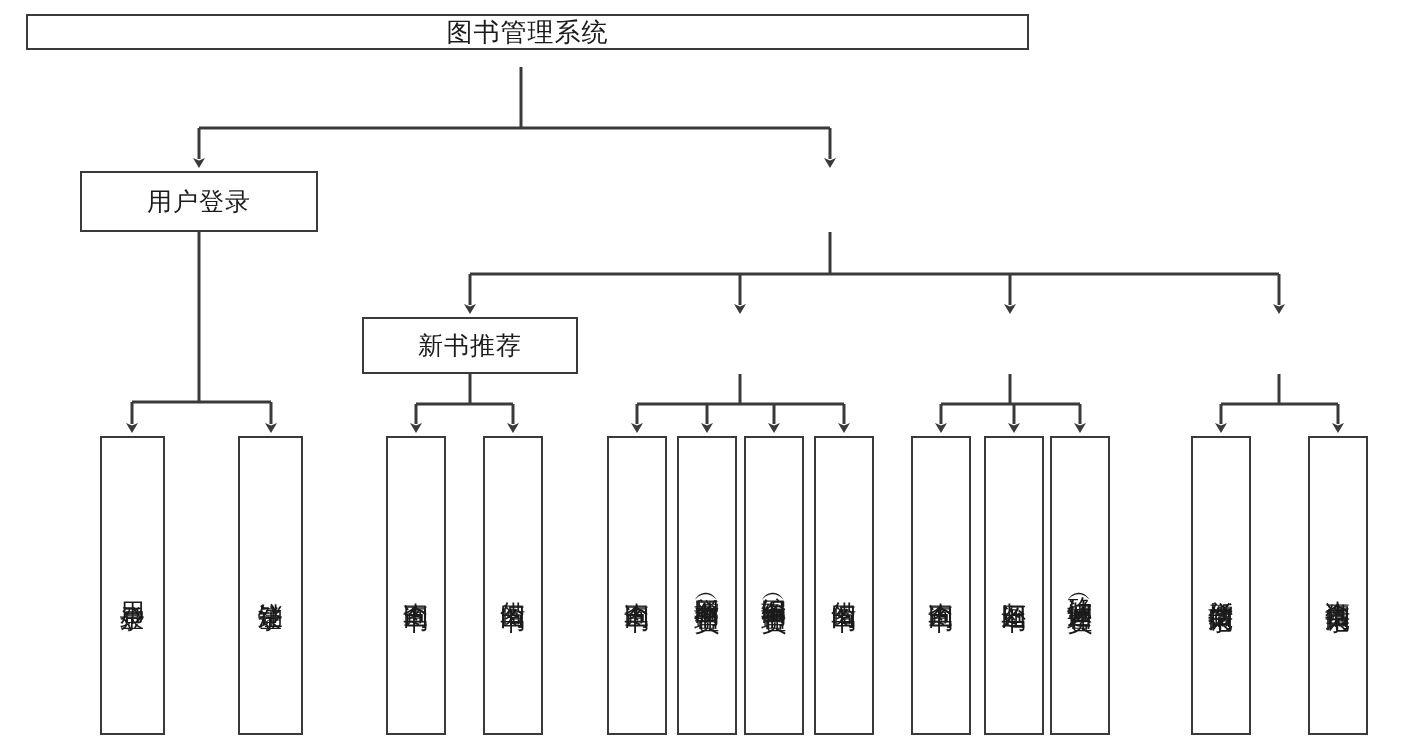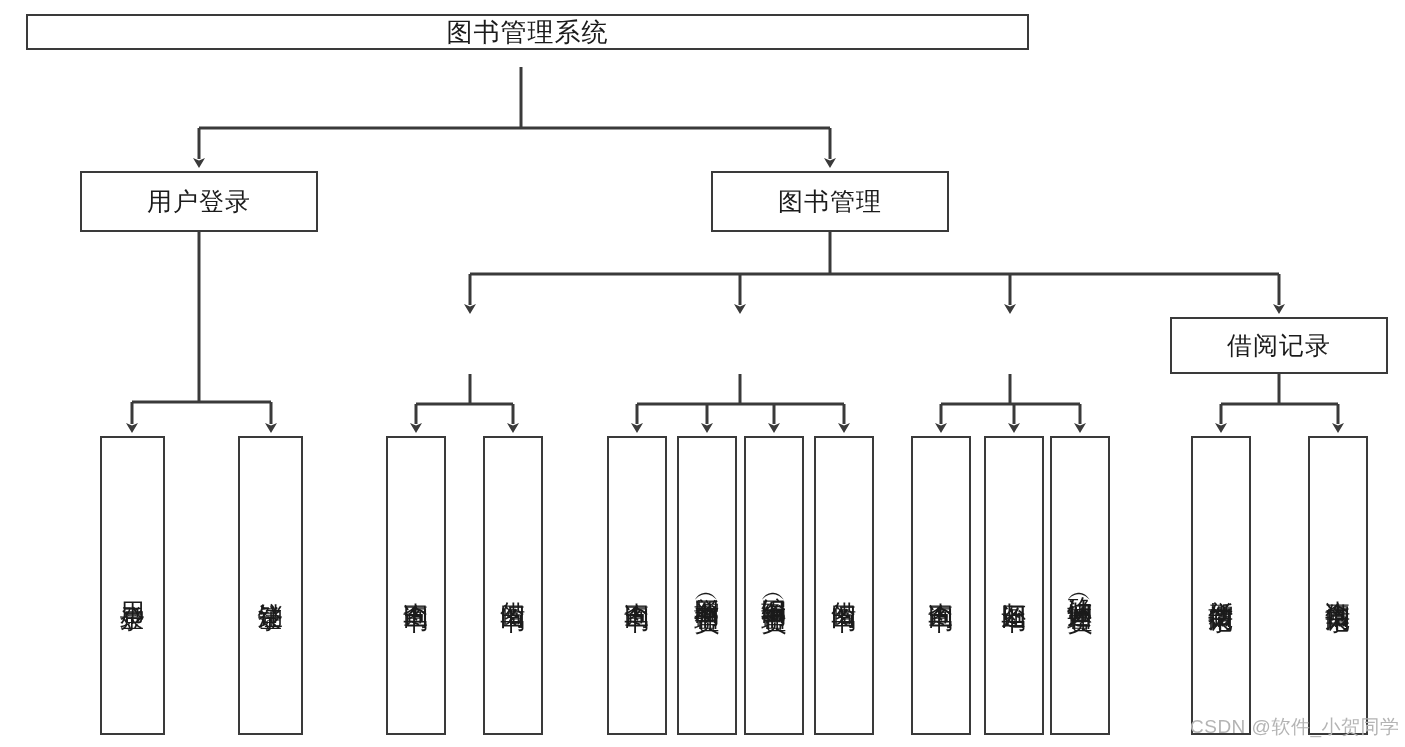--- a/index.html
+++ b/index.html
@@ -116,26 +116,23 @@
     </g>
   </svg>
 
   <div class="node h root" style="left:20px; top:14px; width:1003px; height:36px;margin-left:6px;">
     <span>图书管理系统</span>
   </div>
 
   <div class="node h" style="left:80px; top:171px; width:238px; height:61px;">
     <span>用户登录</span>
   </div>
-  <div class="node h" style="left:711px; top:171px; width:238px; height:61px;">
-    <span>图书管理</span>
-  </div>
 
-  <div class="node h" style="left:1170px; top:317px; width:218px; height:57px;">
-    <span>借阅记录</span>
+  <div class="node h" style="left:362px; top:317px; width:216px; height:57px;">
+    <span>新书推荐</span>
   </div>
 
   <div class="node v" style="left:100px; top:436px; width:65px; height:299px;">
     <span class="vtext">用户登录</span>
   </div>
   <div class="node v" style="left:238px; top:436px; width:65px; height:299px;">
     <span class="vtext">注销登录</span>
   </div>
 
   <div class="node v" style="left:386px; top:436px; width:60px; height:299px;">
@@ -168,15 +165,14 @@
     <span class="vtext">确认归还（管理员）</span>
   </div>
 
   <div class="node v" style="left:1191px; top:436px; width:60px; height:299px;">
     <span class="vtext">新增借阅记录</span>
   </div>
   <div class="node v" style="left:1308px; top:436px; width:60px; height:299px;">
     <span class="vtext">查询借阅记录</span>
   </div>
 
-  <div class="watermark" style="left:1190px; top:714px;">CSDN @软件_小贺同学</div>
 
 </div>
 
 </body></html>

